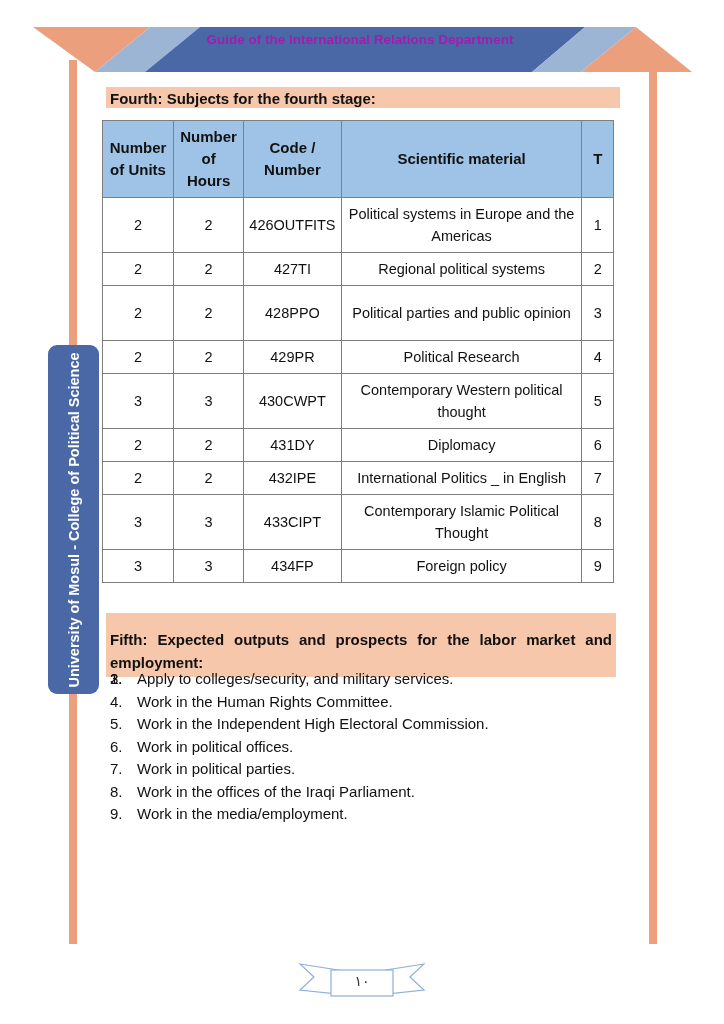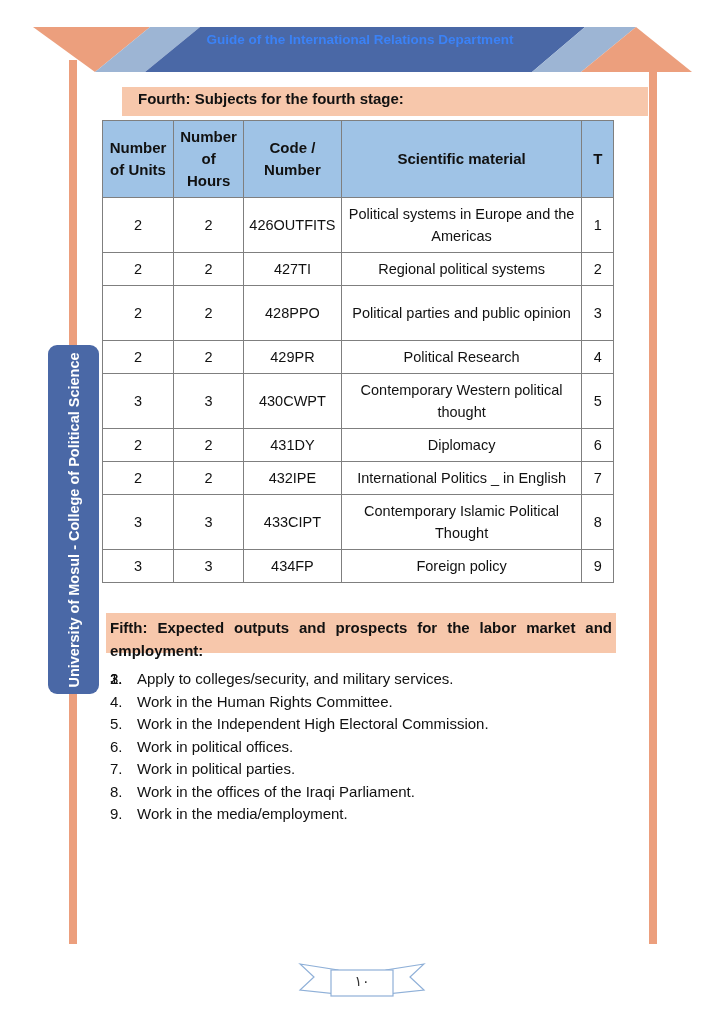--- a/index.html
+++ b/index.html
@@ -1,21 +1,21 @@
 <!DOCTYPE html>
 <html><head>
 <meta charset="utf-8">
 <style>
   html, body { margin:0; padding:0; background:#ffffff; }
   body { width:724px; height:1024px; position:relative; overflow:hidden;
          font-family:"Liberation Sans", "DejaVu Sans", sans-serif; color:#111; }
   .abs { position:absolute; }
   .banner-svg { position:absolute; left:0; top:0; }
   .banner-title { position:absolute; left:150px; width:420px; top:31px; text-align:center;
-         color:#3b82f6; font-weight:bold; font-size:13.5px; line-height:18px; }
+         color:#a21caf; font-weight:bold; font-size:13.5px; line-height:18px; }
   .pillar { position:absolute; background:#ec9f7d; width:8px; }
   .section-head { position:absolute; background:#f7c7ab; font-weight:bold; font-size:15px; color:#111; }
   table.subjects { position:absolute; left:102px; top:120px; width:512px;
          border-collapse:collapse; font-size:14.5px; }
   table.subjects th, table.subjects td { border:1px solid #7f7f7f; text-align:center; vertical-align:middle;
          padding:2px 4px; line-height:22px; }
   table.subjects th { background:#9fc3e6; font-weight:bold; font-size:15px; line-height:22px; height:72px; }
   .side-label { position:absolute; left:48px; top:345px; width:51px; height:349px;
          background:#4a68a6; border-radius:9px; }
   .side-label span { position:absolute; left:50%; top:50%; white-space:nowrap; color:#fff; font-weight:bold;
@@ -41,21 +41,21 @@
   <div>Guide of the International Relations Department</div>
 </div>
 
 <div class="pillar" style="left:69px; top:60px; height:884px;"></div>
 <div class="pillar" style="left:649px; top:72px; height:872px;"></div>
 
 <div class="side-label">
   <span>University of Mosul - College of Political Science</span>
 </div>
 
-<div class="section-head" style="left:122px; top:87px; width:510px; height:29px; line-height:23px; padding-left:16px;">
+<div class="section-head" style="left:106px; top:87px; width:510px; height:21px; line-height:23px; padding-left:4px;">
   <span>Fourth: Subjects for the fourth stage:</span>
 </div>
 
 <table class="subjects">
   <colgroup>
     <col style="width:72px">
       <col style="width:71px">
       <col style="width:98px">
       <col style="width:245px">
       <col style="width:34px">
@@ -129,21 +129,21 @@
     <tr style="height:33px">
       <td>3</td>
       <td>3</td>
       <td>434FP</td>
       <td>Foreign policy</td>
       <td>9</td>
     </tr>
   </tbody>
 </table>
 
-<div class="section-head" style="left:106px; top:613px; width:502px; height:32px; line-height:22.5px; padding:4px 4px; text-align:justify; text-align-last:left;">
+<div class="section-head" style="left:106px; top:613px; width:502px; height:32px; line-height:22.5px; padding:16px 4px; text-align:justify; text-align-last:left;">
   <span>Fifth: Expected outputs and prospects for the labor market and employment:</span>
 </div>
 
 <ol class="outputs">
   <li><span class="num">1.</span></li>
   <li><span class="num">2.</span></li>
   <li><span class="num">3.</span><span>Apply to colleges/security, and military services.</span></li>
   <li><span class="num">4.</span><span>Work in the Human Rights Committee.</span></li>
   <li><span class="num">5.</span><span>Work in the Independent High Electoral Commission.</span></li>
   <li><span class="num">6.</span><span>Work in political offices.</span></li>

